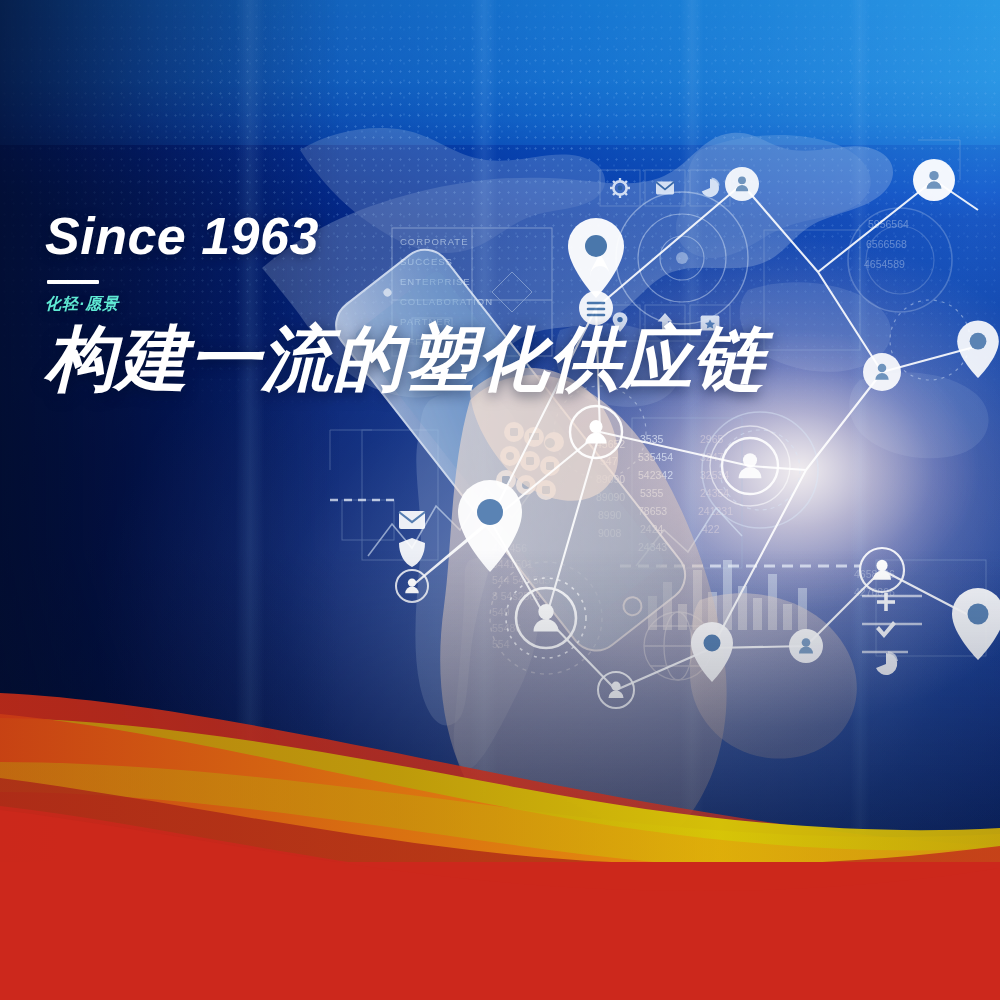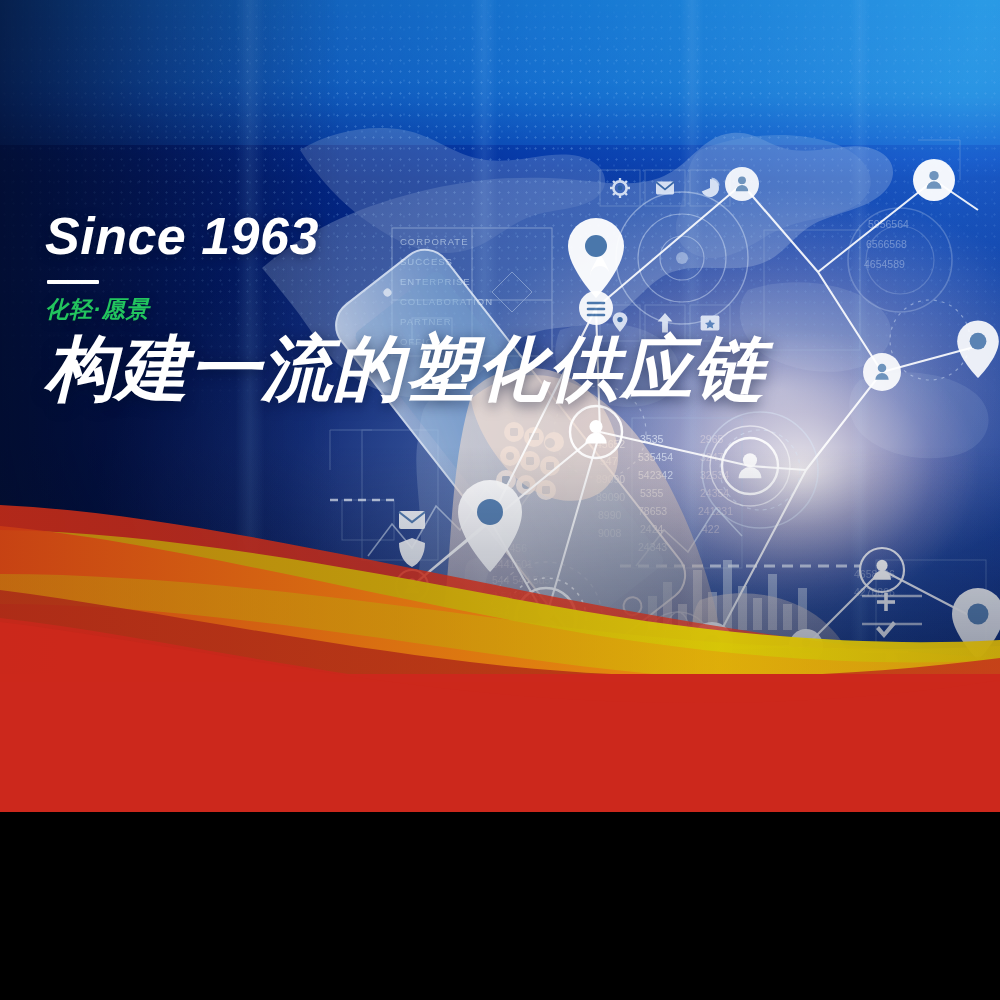--- a/index.html
+++ b/index.html
@@ -1,18 +1,18 @@
 <!DOCTYPE html>
 <html><head>
 <meta charset="utf-8">
 <title>Corporate Banner</title>
 <style>
   html,body{margin:0;padding:0;background:#000;}
   #stage{
-    position:relative;width:1000px;height:812px;overflow:hidden;
+    position:relative;width:1000px;height:1000px;overflow:hidden;
     font-family:"Liberation Sans","DejaVu Sans",sans-serif;
     background:#0d2a5c;
   }
   .layer{position:absolute;inset:0;}
 
   
   #bg-base{
     background:
       radial-gradient(ellipse 50% 40% at 78% 48%, rgba(255,225,195,.55) 0%, rgba(255,190,150,.22) 34%, rgba(255,170,150,0) 62%),
       radial-gradient(ellipse 70% 55% at 62% 62%, rgba(200,220,255,.45) 0%, rgba(150,180,230,.12) 48%, rgba(0,0,0,0) 75%),
@@ -61,21 +61,21 @@
 
   
   #copy{position:absolute;left:45px;top:210px;width:560px;}
   #since{
     font-size:52px;font-weight:700;font-style:italic;color:#fff;
     letter-spacing:.5px;line-height:1;
     text-shadow:0 2px 10px rgba(0,12,40,.55);
   }
   #rule{width:52px;height:4px;background:#fff;margin:18px 0 10px 2px;border-radius:1px;}
   #sub{
-    font-size:23px;font-weight:700;font-style:italic;color:#22c55e;letter-spacing:1px;
+    font-size:16px;font-weight:700;font-style:italic;color:#5eead4;letter-spacing:1px;
     text-shadow:0 2px 8px rgba(0,12,40,.55);
   }
   #headline{
     margin-top:6px;font-size:71px;font-weight:700;font-style:italic;color:#fff;
     letter-spacing:1px;line-height:1.06;white-space:nowrap;
     text-shadow:0 3px 14px rgba(0,14,45,.6);
   }
 
   
   #waves{position:absolute;left:0;bottom:0;width:1000px;height:330px;}

